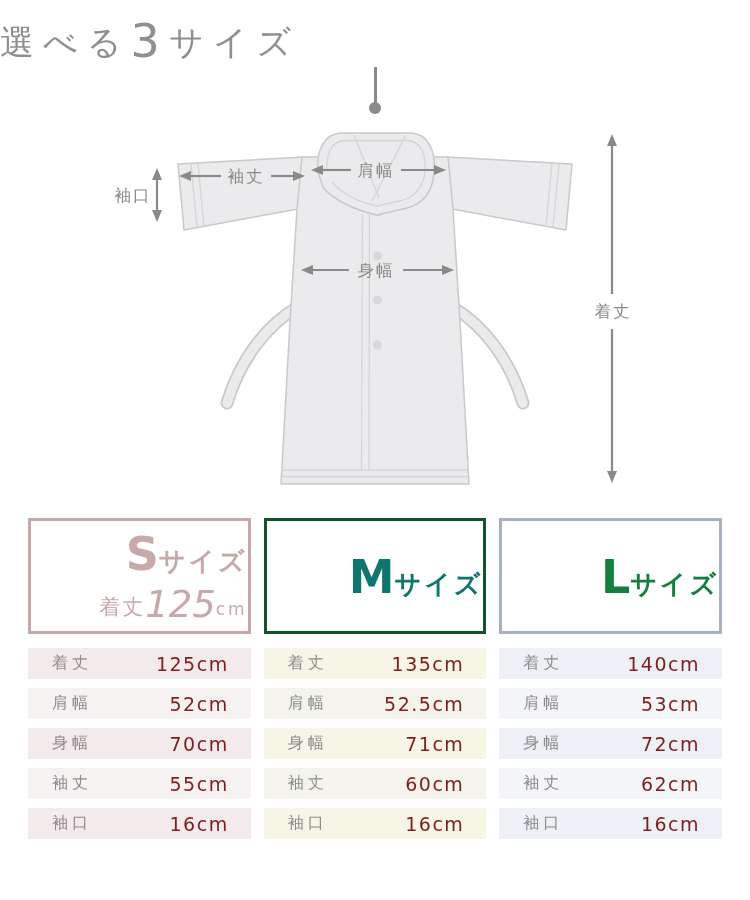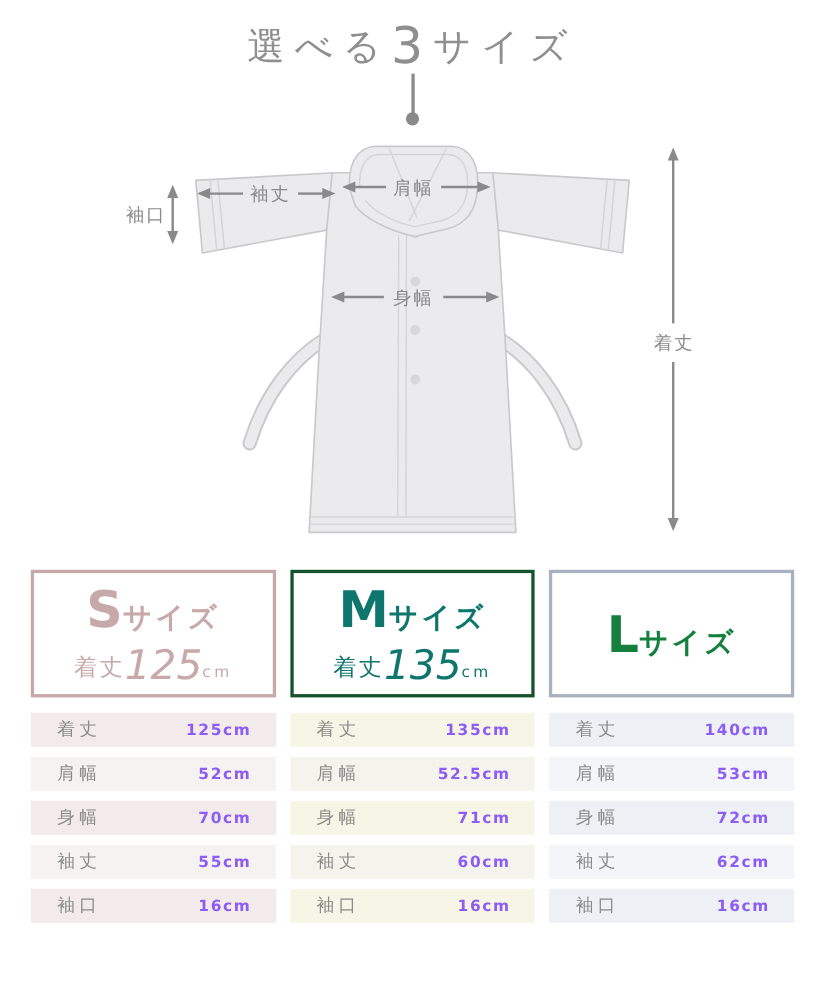--- a/index.html
+++ b/index.html
@@ -1,21 +1,21 @@
 <!DOCTYPE html>
 <html><head>
 <meta charset="utf-8">
 <style>
   * { margin:0; padding:0; box-sizing:border-box; }
   html,body { background:#ffffff; }
   body { font-family:"DejaVu Sans","Liberation Sans",sans-serif; }
   .page { position:relative; width:750px; height:900px; background:#fff; overflow:hidden; margin:0 auto; }
 
   
-  .title-row { position:absolute; top:16px; left:0; width:100%; text-align:center;
+  .title-row { position:absolute; top:16px; left:0; width:100%; text-align:left;
                color:#8f8f8f; font-weight:normal; letter-spacing:9px; font-size:34px; line-height:50px; }
   .title-row .num { font-size:46px; vertical-align:-3px; letter-spacing:9px; }
 
   
   .connector { position:absolute; top:67px; left:0; width:100%; height:48px; text-align:center; }
   .connector .line { display:block; margin:0 auto; width:3px; height:36px; background:#8a8a8a; }
   .connector .dot { display:block; margin:-1px auto 0; width:12px; height:12px; border-radius:50%; background:#8a8a8a; }
 
   
   .diagram { position:absolute; top:110px; left:0; width:750px; height:400px; }
@@ -23,39 +23,39 @@
   .seam { fill:none; stroke:#d5d5d7; stroke-width:1.3; }
   .tie-outer { fill:none; stroke:#c9c9cb; stroke-width:13; stroke-linecap:round; }
   .tie-inner { fill:none; stroke:#ebebed; stroke-width:9.5; stroke-linecap:round; }
   .arrow-line { stroke:#8a8a8a; stroke-width:2.2; }
   .arrow-head { fill:#8a8a8a; stroke:none; }
   .dim-label { fill:#8a8a8a; font-size:16.5px; letter-spacing:2px; font-family:"DejaVu Sans","Liberation Sans",sans-serif; }
 
   
   .cards { position:absolute; top:518px; left:28px; right:28px; display:flex; gap:13px; }
   .card { flex:1; height:116px; background:#fff; display:flex; flex-direction:column;
-          align-items:center; justify-content:center; text-align:center; }
+          align-items:flex-end; justify-content:center; text-align:center; }
   .card-s { border:3px solid #c8a9a9; color:#c8a9a9; }
   .card-m { border:3px solid #14532d; color:#0f766e; }
   .card-l { border:3px solid #a8b2bf; color:#15803d; }
   .card .line1 { line-height:1; margin-top:2px; }
   .card .size-letter { font-size:46px; font-weight:bold; }
   .card .size-suffix { font-size:26px; font-weight:bold; letter-spacing:3px; }
   .card .line2 { line-height:1; margin-top:9px; }
   .card .len-label { font-size:21px; letter-spacing:2px; vertical-align:3px; }
   .card .len-num { font-size:37px;font-style:italic; }
-  .card .len-unit { font-size:14px; letter-spacing:3px; vertical-align:2px; }
+  .card .len-unit { font-size:17px; letter-spacing:3px; vertical-align:2px; }
 
   
   .tables { position:absolute; top:648px; left:28px; right:28px; display:flex; gap:13px; }
   .tbl { flex:1; }
   .tbl .row { height:31px; margin-bottom:9px; display:flex; align-items:center;
               justify-content:space-between; padding:0 22px 0 24px; }
   .tbl .lbl { font-size:16px; color:#8c8c8c; letter-spacing:4px; }
-  .tbl .val { font-size:14px; color:#8b5cf6; letter-spacing:1.5px;font-weight:bold; }
+  .tbl .val { font-size:19px; color:#7f1d1d; letter-spacing:1.5px; }
   .tbl-s .row:nth-child(odd)  { background:#f3ebeb; }
   .tbl-s .row:nth-child(even) { background:#f7f2f2; }
   .tbl-m .row:nth-child(odd)  { background:#f7f5e5; }
   .tbl-m .row:nth-child(even) { background:#f5f4ec; }
   .tbl-l .row:nth-child(odd)  { background:#edf0f4; }
   .tbl-l .row:nth-child(even) { background:#f4f5f8; }
 
   
   .note { position:absolute; top:864px; right:24px; font-size:13.5px; color:#9a9a9a; letter-spacing:0.5px; }
 </style>
@@ -148,21 +148,20 @@
     </g>
   </svg>
 
   <div class="cards">
     <div class="card card-s">
       <div class="line1"><span class="size-letter">S</span><span class="size-suffix">サイズ</span></div>
       <div class="line2"><span class="len-label">着丈</span><span class="len-num">125</span><span class="len-unit">cm</span></div>
     </div>
     <div class="card card-m">
       <div class="line1"><span class="size-letter">M</span><span class="size-suffix">サイズ</span></div>
-      <div class="line2"><span class="len-label">着丈</span><span class="len-num">135</span><span class="len-unit">cm</span></div>
     </div>
     <div class="card card-l">
       <div class="line1"><span class="size-letter">L</span><span class="size-suffix">サイズ</span></div>
     </div>
   </div>
 
   <div class="tables">
     <div class="tbl tbl-s">
       <div class="row">
           <span class="lbl">着丈</span>

